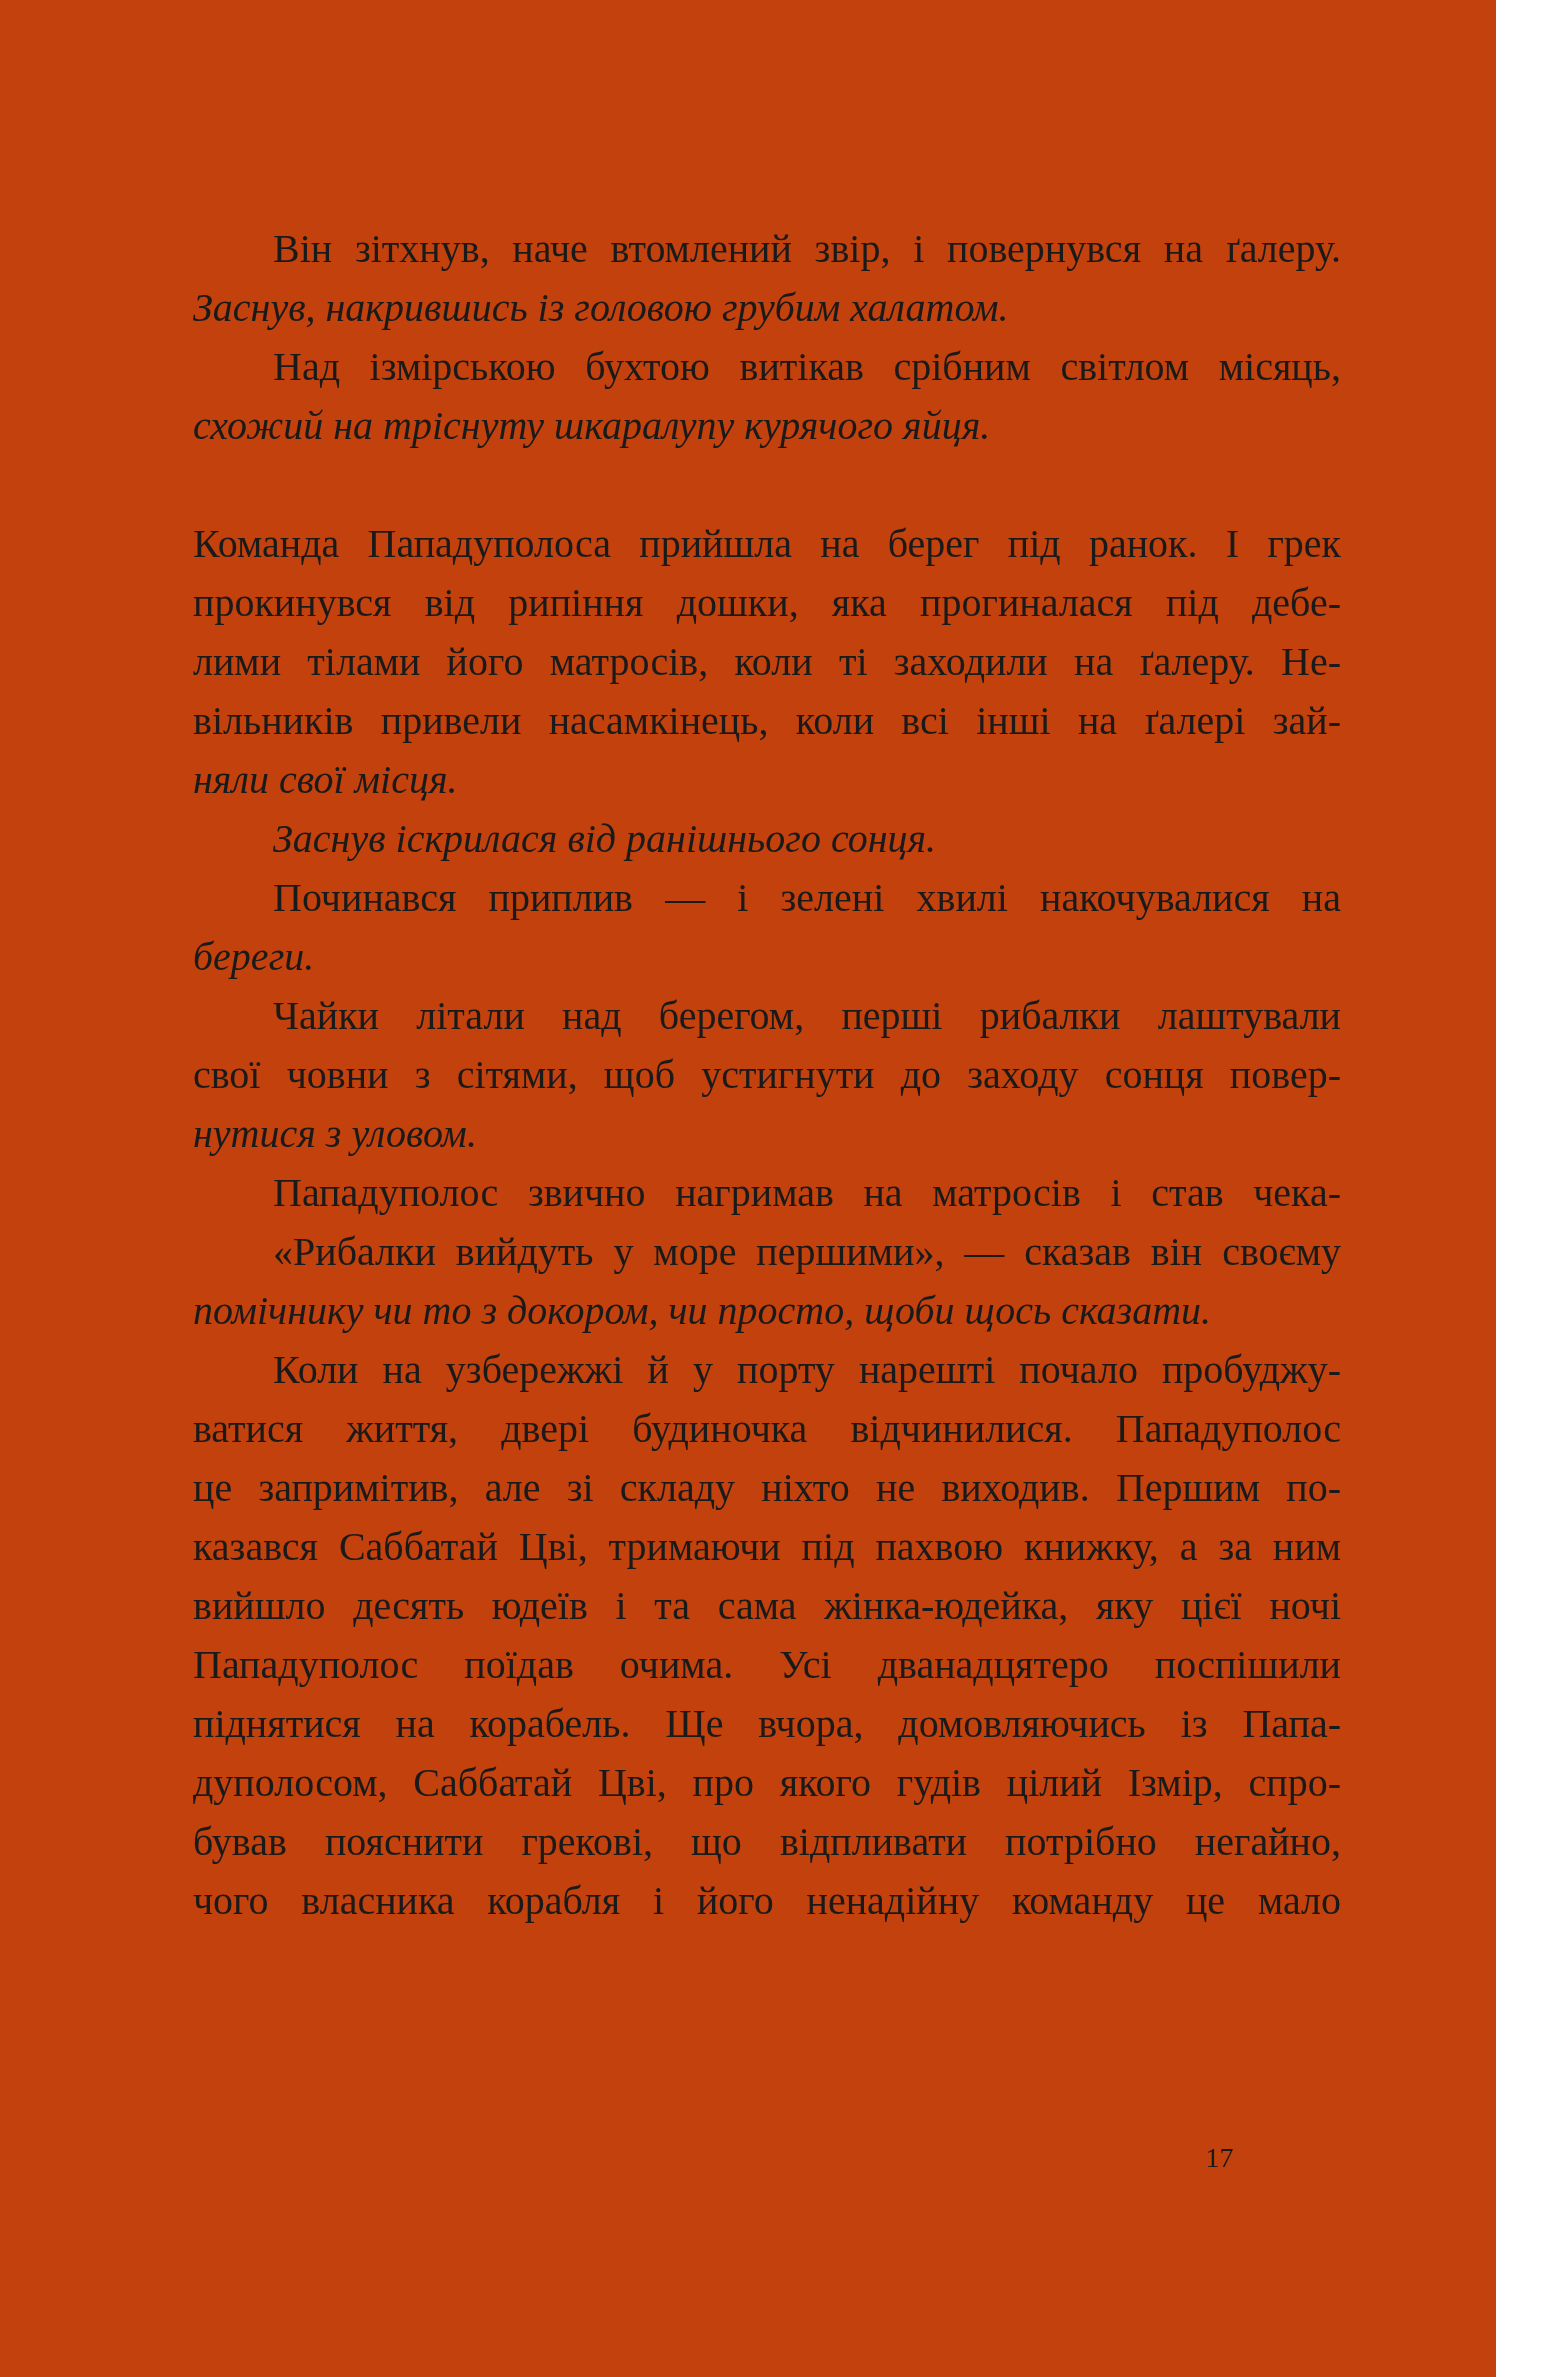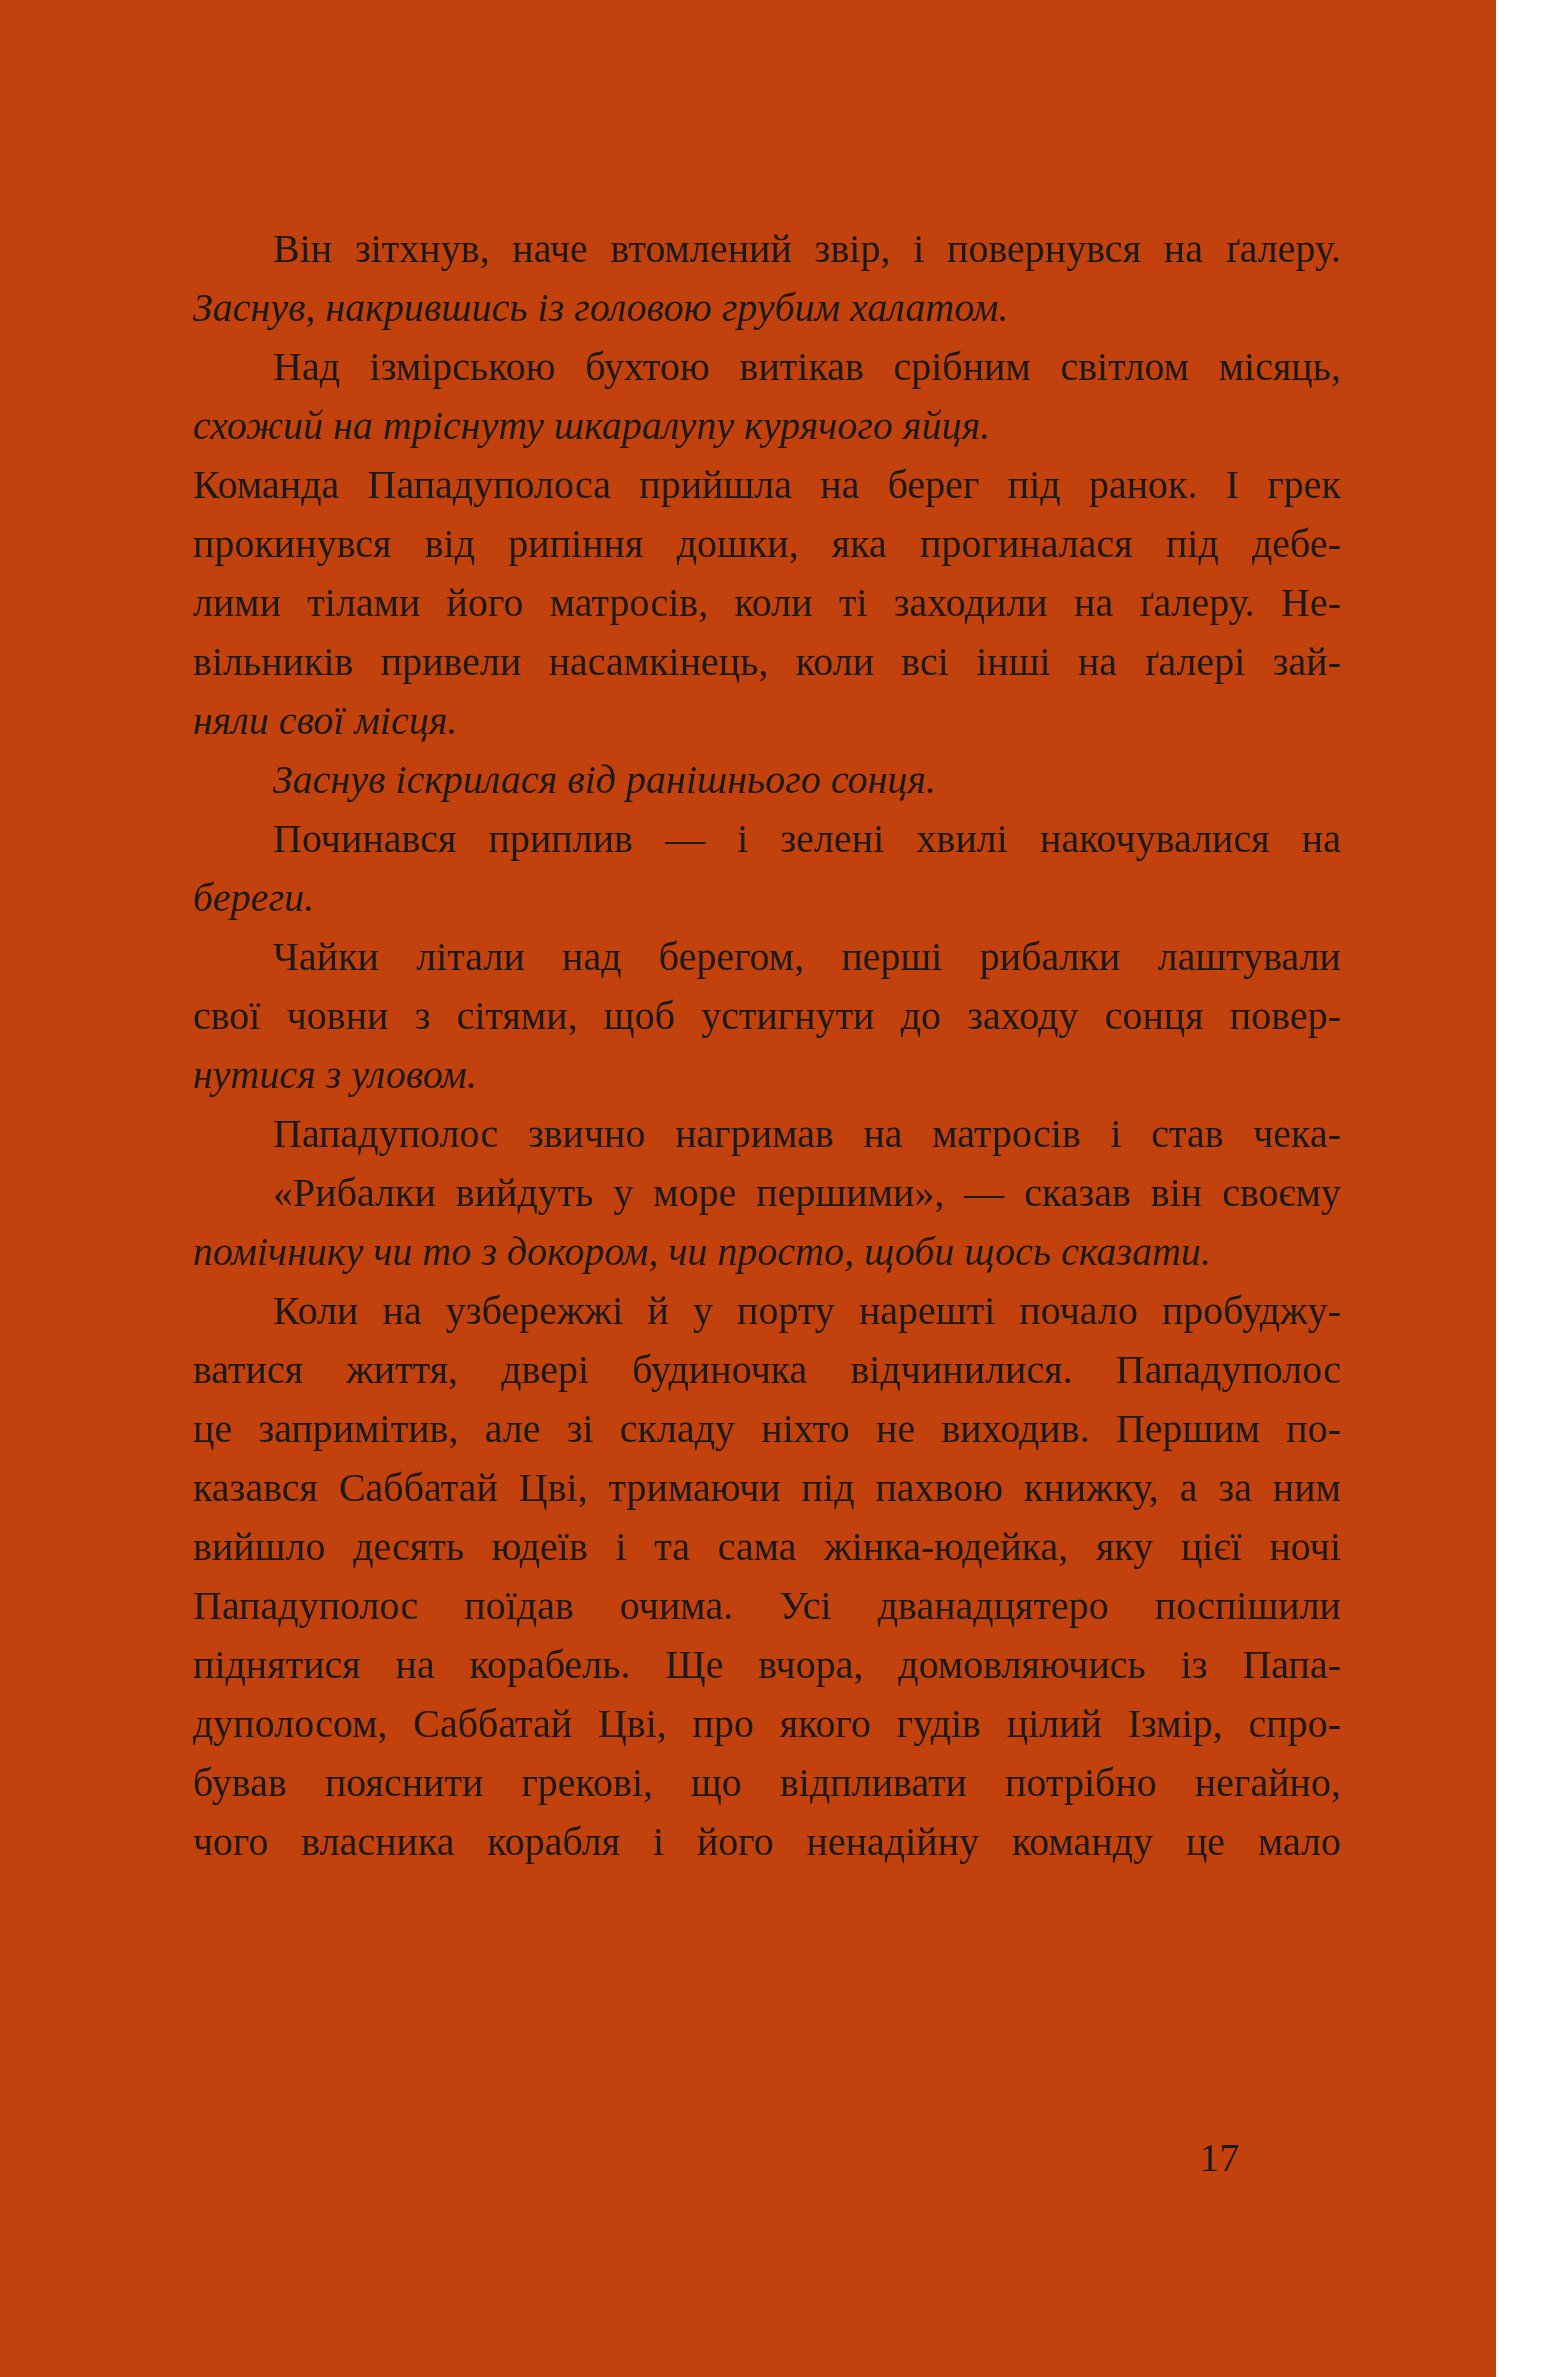--- a/index.html
+++ b/index.html
@@ -28,40 +28,41 @@
     width: 1148px;
     color: #1a1a1a;
     font-size: 40px;
     line-height: 59px;
   }
   .paragraph {
     margin: 0;
     padding: 0;
   }
   .paragraph.scene-break {
+    margin-top: 59px; 
   }
   .line {
     text-align: justify;
     text-align-last: justify;
     white-space: normal;
   }
   .line.first {
     text-indent: 80px;
   }
   .line.last {
     text-align-last: left;
     font-style: italic;
   }
   .page-number {
     position: absolute;
     left: 1159px;
     top: 2134px;
     width: 121px;
     text-align: center;
-    font-size: 40px;
+    font-size: 28px;
     line-height: 48px;
     color: #1a1a1a;
   }
 </style>
 </head>
 <body>
 
 <div class="page">
   <div class="text-block" id="text-block">
       <div class="paragraph">

